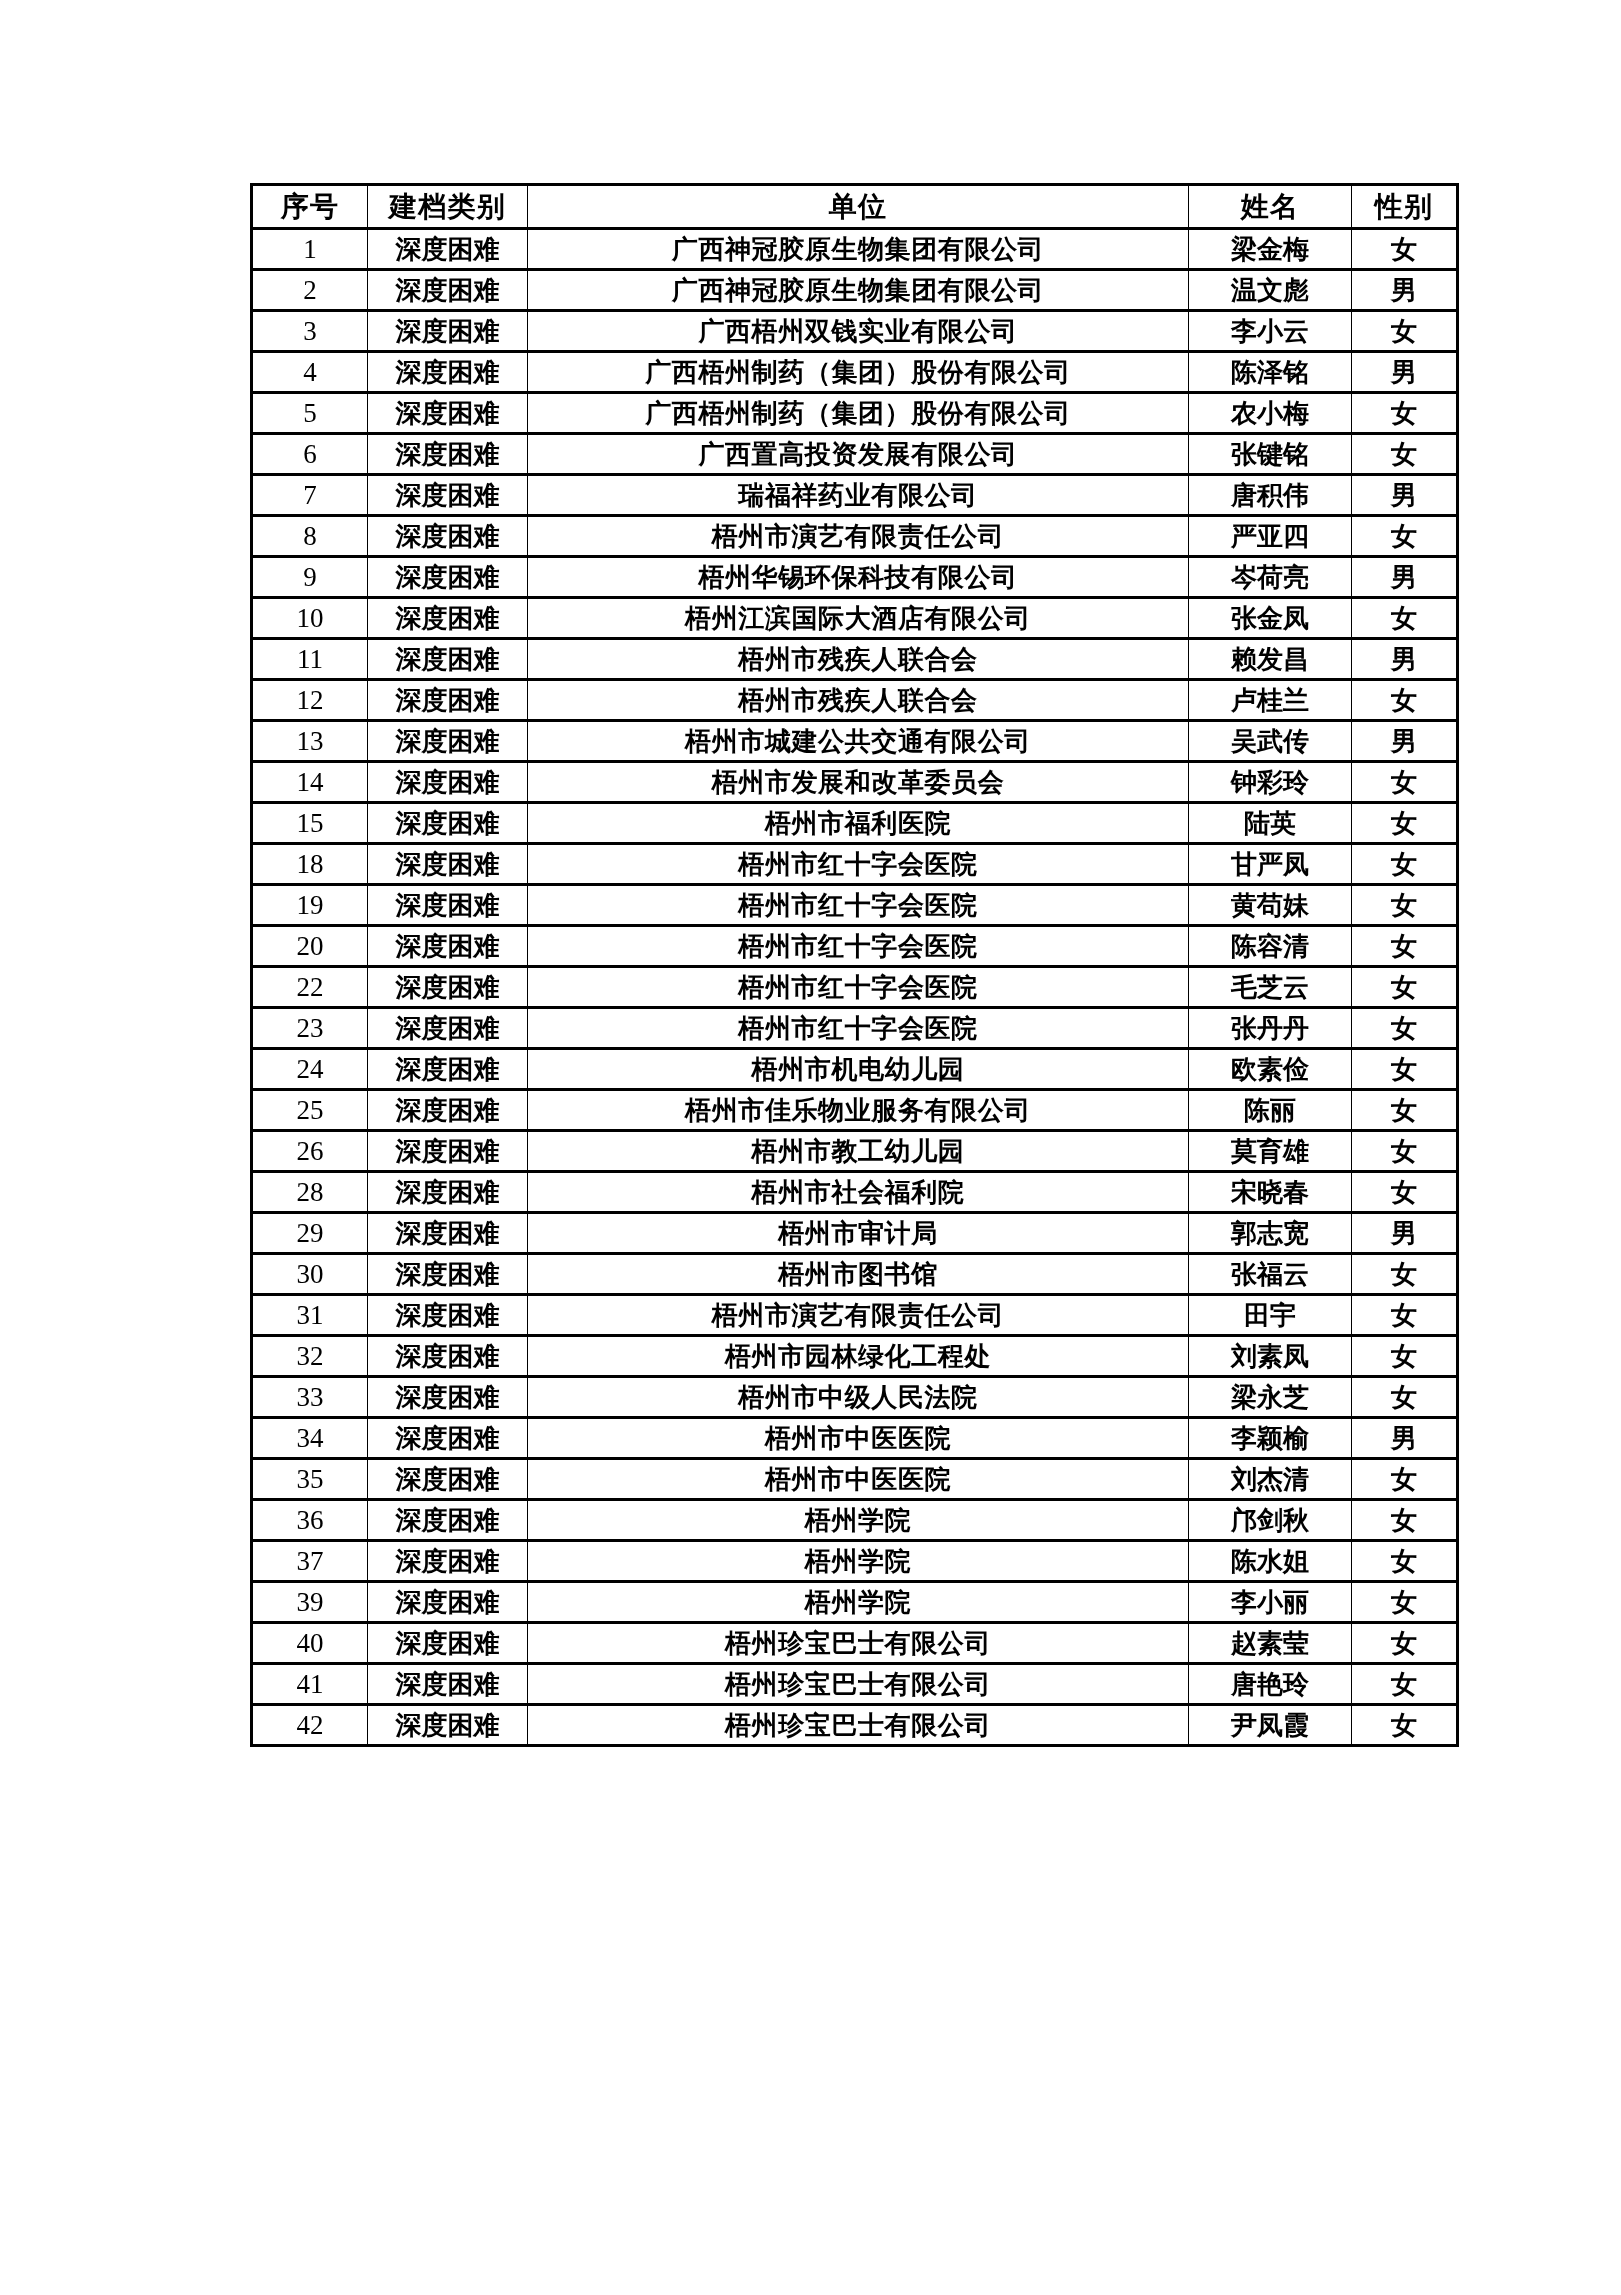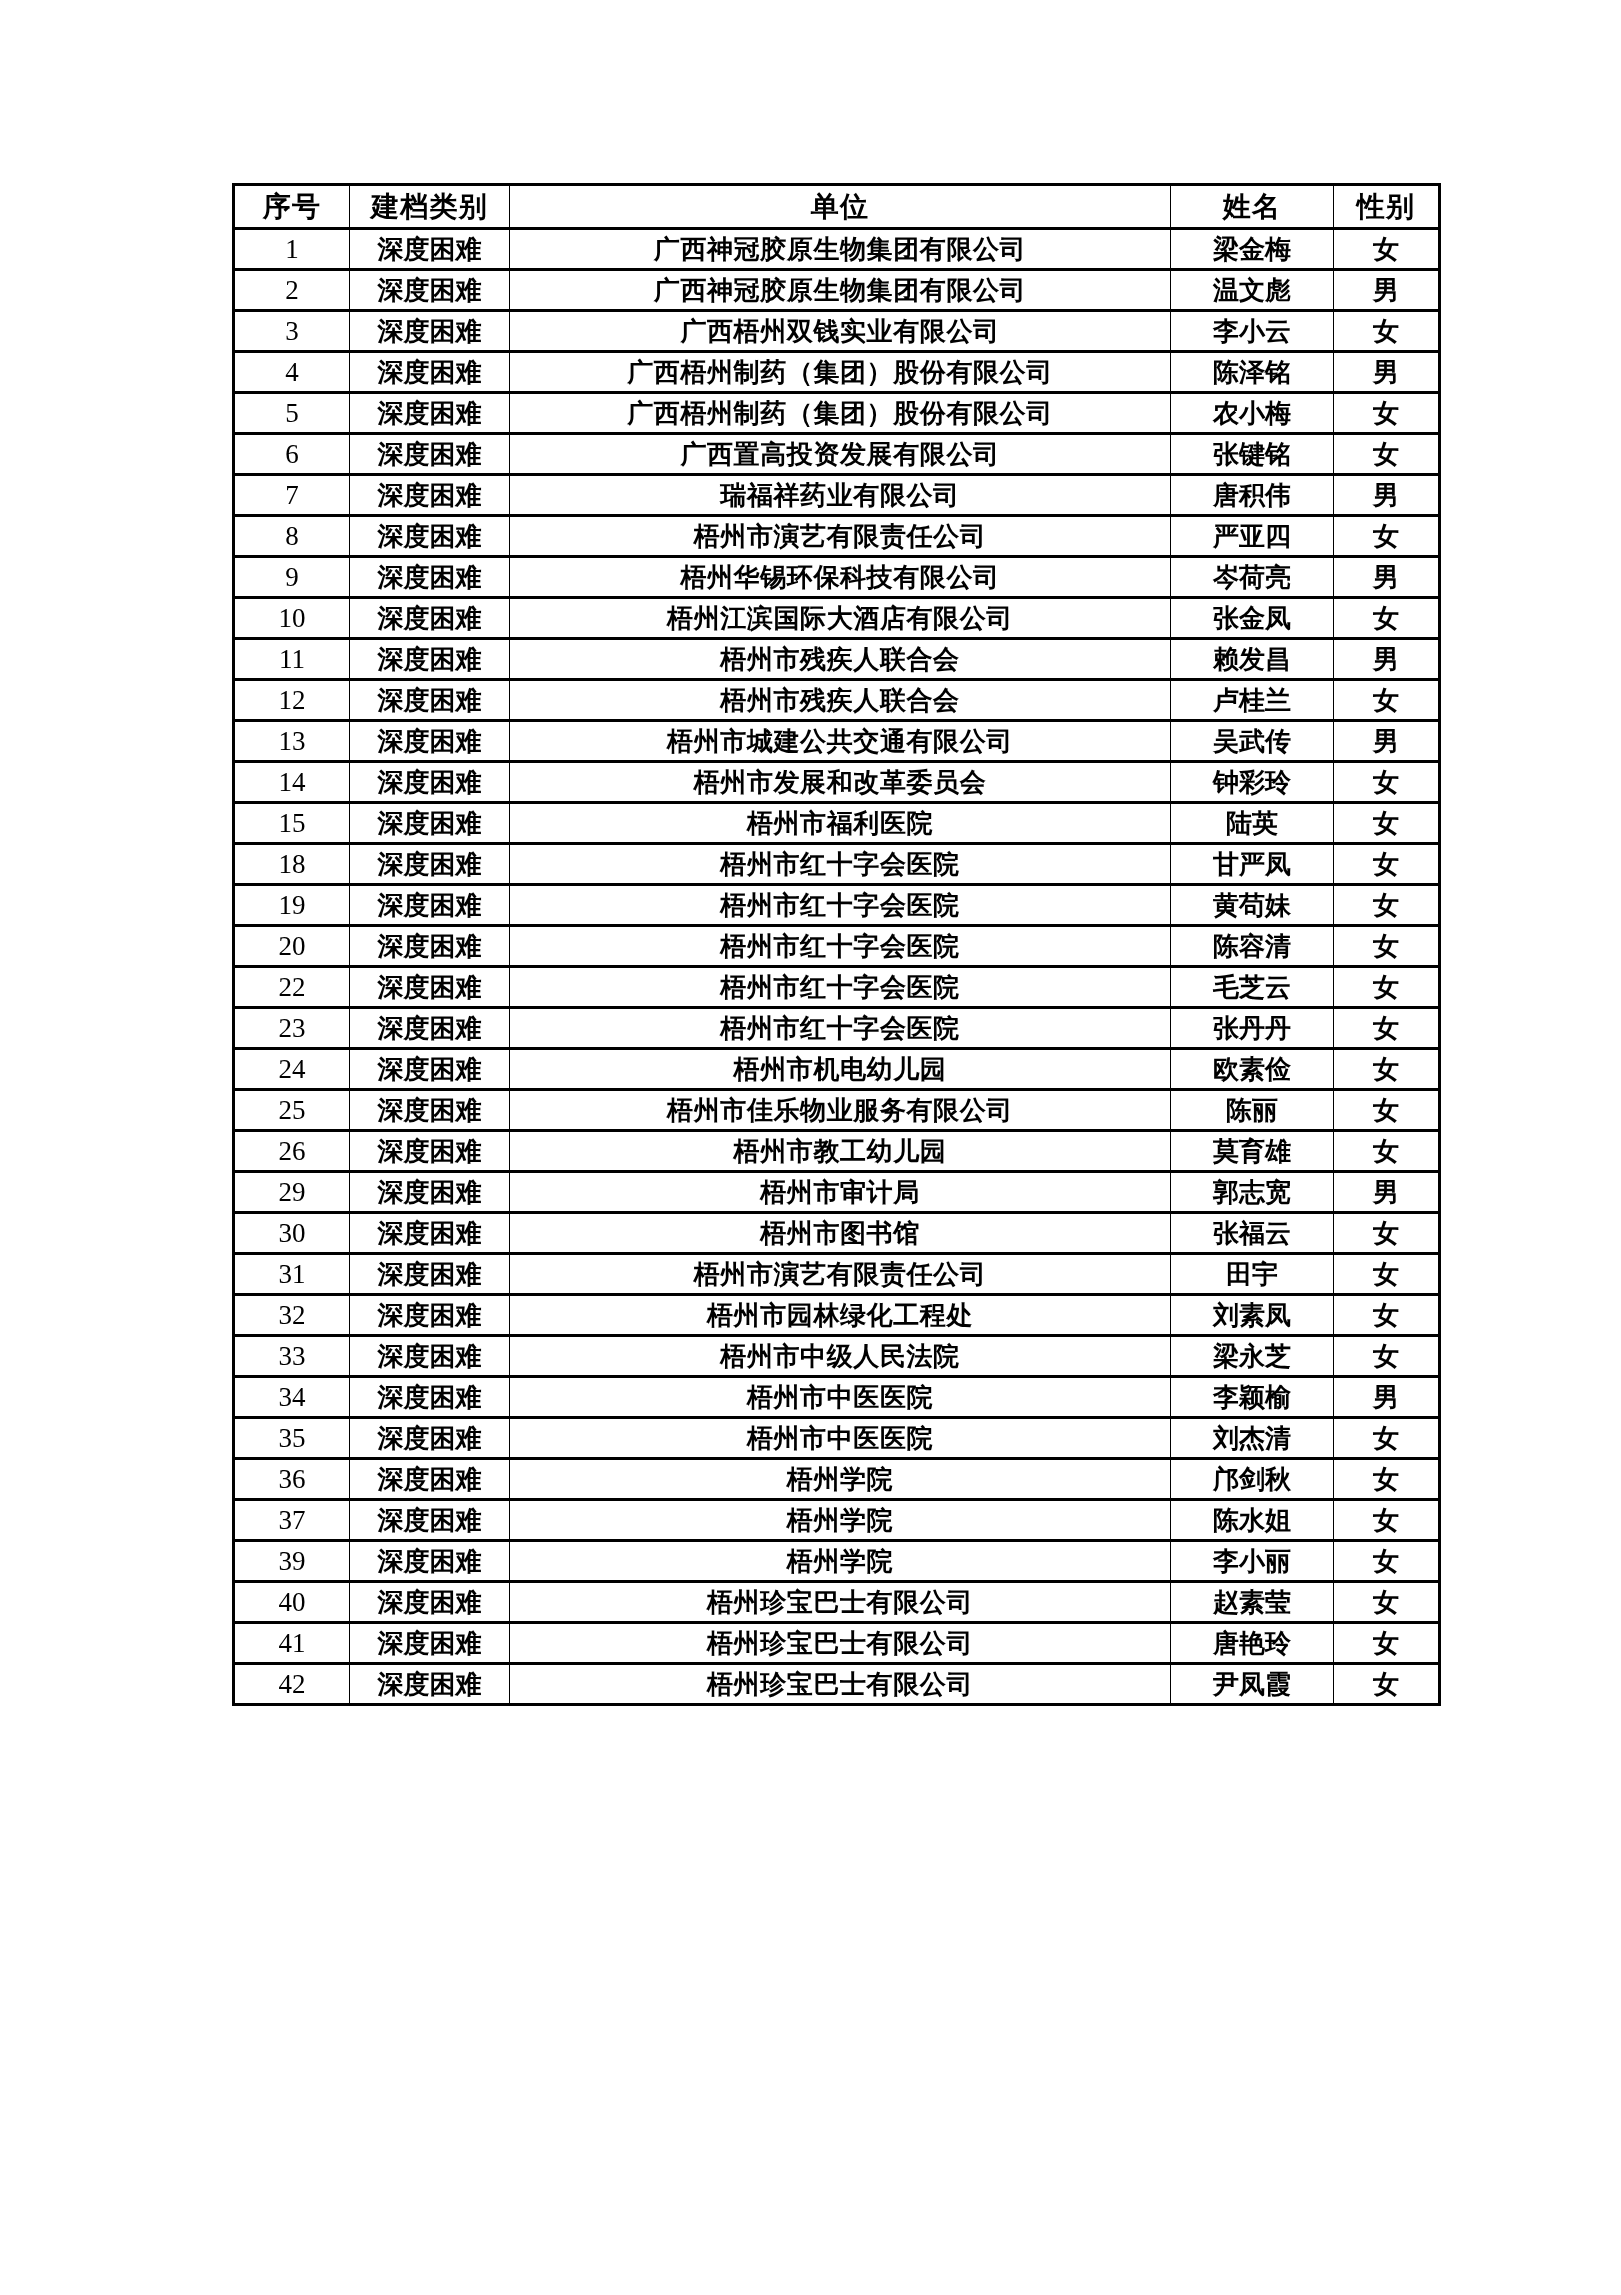--- a/index.html
+++ b/index.html
@@ -7,21 +7,21 @@
     position: relative;
     width: 1622px;
     height: 2295px;
     background: #ffffff;
     overflow: hidden;
     font-family: "Liberation Serif", "DejaVu Serif", serif;
     color: #000;
   }
   table.roster {
     position: absolute;
-    left: 232px;
+    left: 250px;
     top: 183px;
     width: 1206px;
     border-collapse: collapse;
     table-layout: fixed;
     background: #fff;
     border: 3.7px solid #000;
   }
   col.c0 { width: 116px; }
   col.c1 { width: 160px; }
   col.c2 { width: 661px; }
@@ -232,20 +232,27 @@
           <td class="gender">女</td>
         </tr>
         <tr>
           <td class="serial">26</td>
           <td class="category">深度困难</td>
           <td class="unit">梧州市教工幼儿园</td>
           <td class="name">莫育雄</td>
           <td class="gender">女</td>
         </tr>
         <tr>
+          <td class="serial">28</td>
+          <td class="category">深度困难</td>
+          <td class="unit">梧州市社会福利院</td>
+          <td class="name">宋晓春</td>
+          <td class="gender">女</td>
+        </tr>
+        <tr>
           <td class="serial">29</td>
           <td class="category">深度困难</td>
           <td class="unit">梧州市审计局</td>
           <td class="name">郭志宽</td>
           <td class="gender">男</td>
         </tr>
         <tr>
           <td class="serial">30</td>
           <td class="category">深度困难</td>
           <td class="unit">梧州市图书馆</td>

